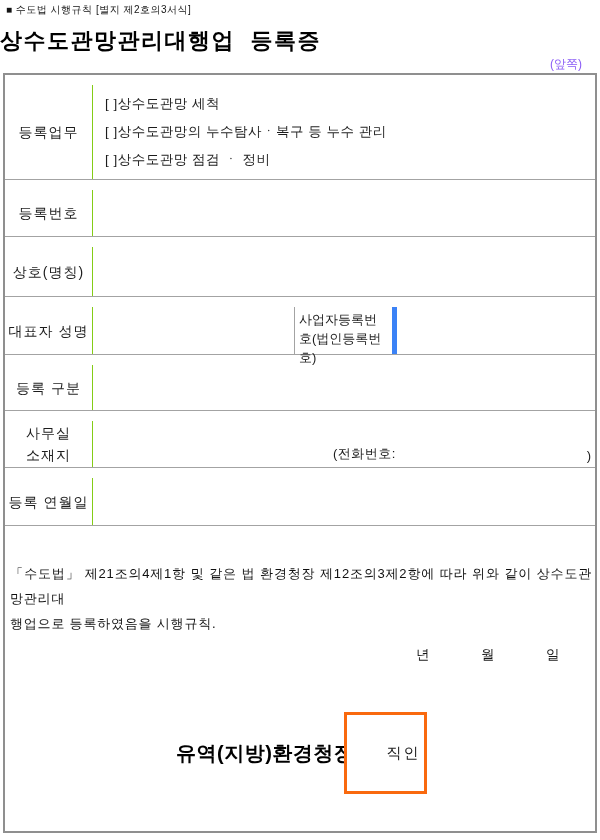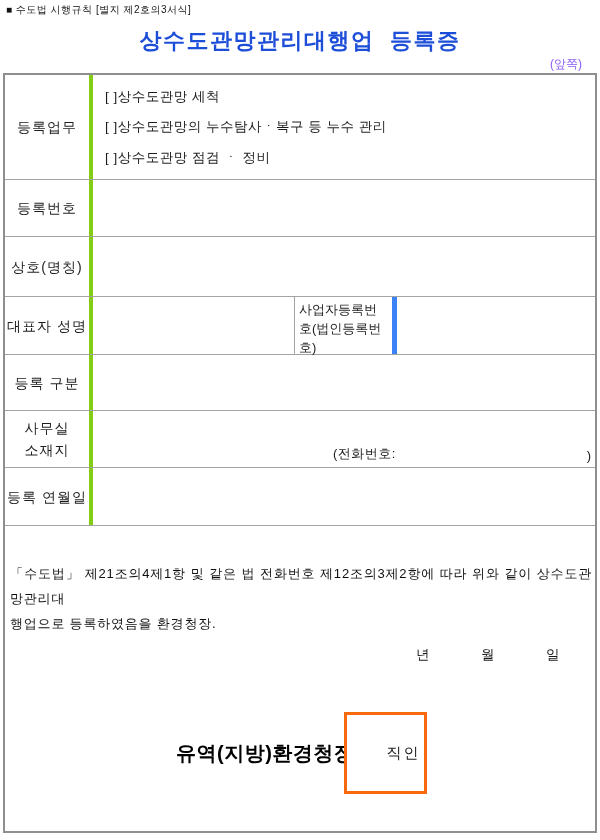--- a/index.html
+++ b/index.html
@@ -10,38 +10,38 @@
     font-family:"Liberation Sans","DejaVu Sans",sans-serif;
     color:#1c1c1c;
     overflow:hidden;
   }
   .form-note{
     position:absolute;top:3px;left:6px;
     font-size:10px;letter-spacing:0.5px;color:#141414;
   }
   .doc-title{
     position:absolute;top:26px;left:0;width:100%;
-    text-align:center;font-size:22px;font-weight:700;
-    letter-spacing:1.5px;word-spacing:8px;color:#1d4ed8;
+    font-size:22px;font-weight:700;
+    letter-spacing:1.5px;word-spacing:8px;color:#000000;
   }
   .side-label{
     position:absolute;top:56px;right:18px;
     font-size:12px;color:#8b5cf6;
   }
   .frame{
     position:absolute;top:73px;left:3px;
     width:594px;height:760px;
     border:2px solid #8f8f8f;
     box-sizing:border-box;
   }
   .row{display:flex;border-bottom:1px solid #a3a3a3;box-sizing:border-box;}
-  .cell{box-sizing:border-box;}
+  .cell{box-sizing:border-box;margin-top:10px;}
   .label-cell{
     width:88px;min-width:88px;
-    border-right:4px solid #84cc16;
+    border-right:1px solid #84cc16;
     display:flex;flex-direction:column;
     align-items:center;justify-content:center;
     text-align:center;
     font-size:14px;letter-spacing:1px;line-height:22px;
   }
   .value-cell{flex:1;position:relative;}
   .tasks-cell{
     display:flex;flex-direction:column;justify-content:space-evenly;
     padding-left:12px;font-size:13.5px;letter-spacing:0.5px;
   }
@@ -142,22 +142,22 @@
     </div>
 
     <div class="row" style="height:58px">
       <div class="cell label-cell">등록 연월일</div>
       <div class="cell value-cell"></div>
     </div>
 
   </div>
 
   <div class="statement">
-    <div class="l1">「수도법」 제21조의4제1항 및 같은 법 전화번호 제12조의3제2항에 따라 위와 같이 상수도관망관리대</div>
-    <div class="l2">행업으로 등록하였음을 환경청장.</div>
+    <div class="l1">「수도법」 제21조의4제1항 및 같은 법 환경청장 제12조의3제2항에 따라 위와 같이 상수도관망관리대</div>
+    <div class="l2">행업으로 등록하였음을 시행규칙.</div>
   </div>
 
   <span class="date-word dw-year">년</span>
   <span class="date-word dw-month">월</span>
   <span class="date-word dw-day">일</span>
 
   <div class="authority">유역(지방)환경청장</div>
 
   <div class="seal-box" style="border-color: rgb(249, 105, 14); padding-left: 36px;">
     <span>직인</span>

